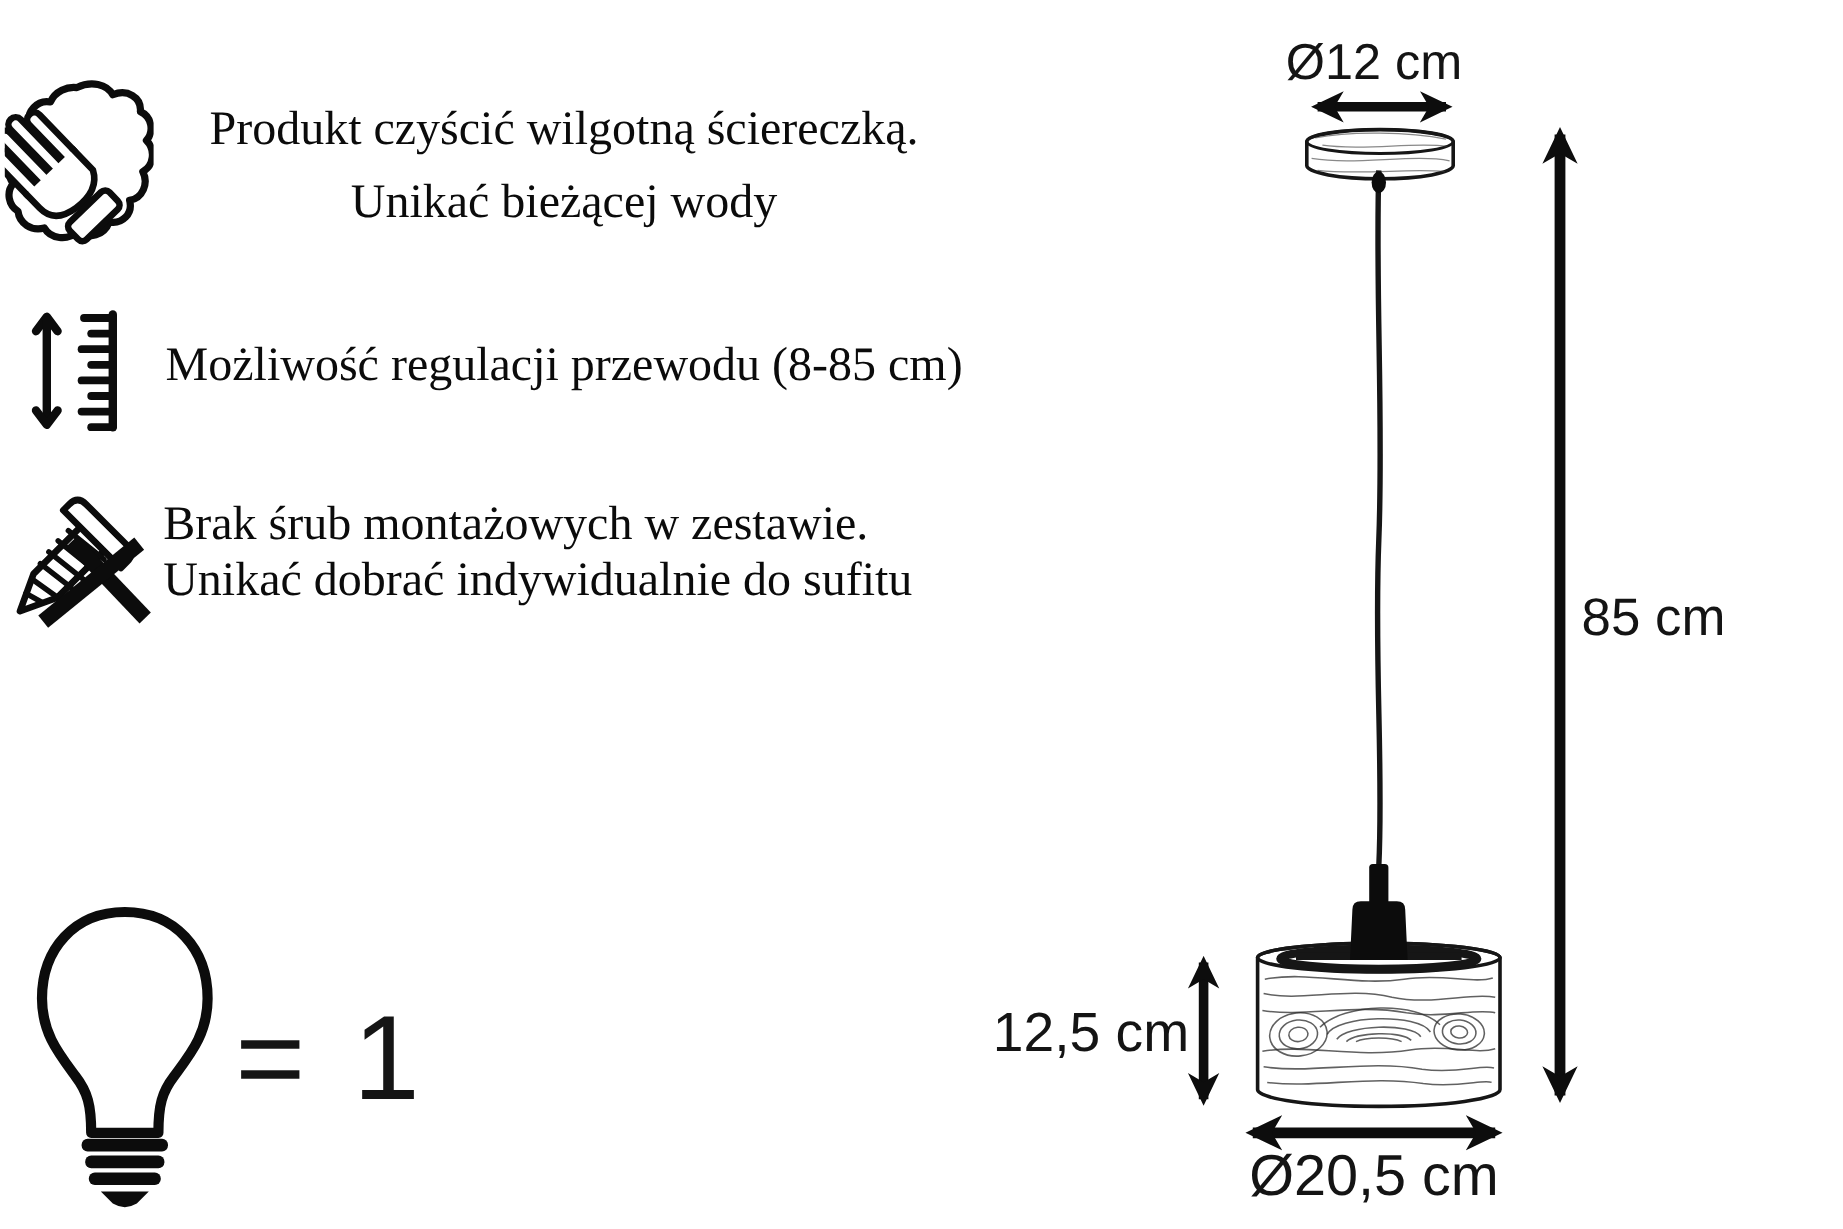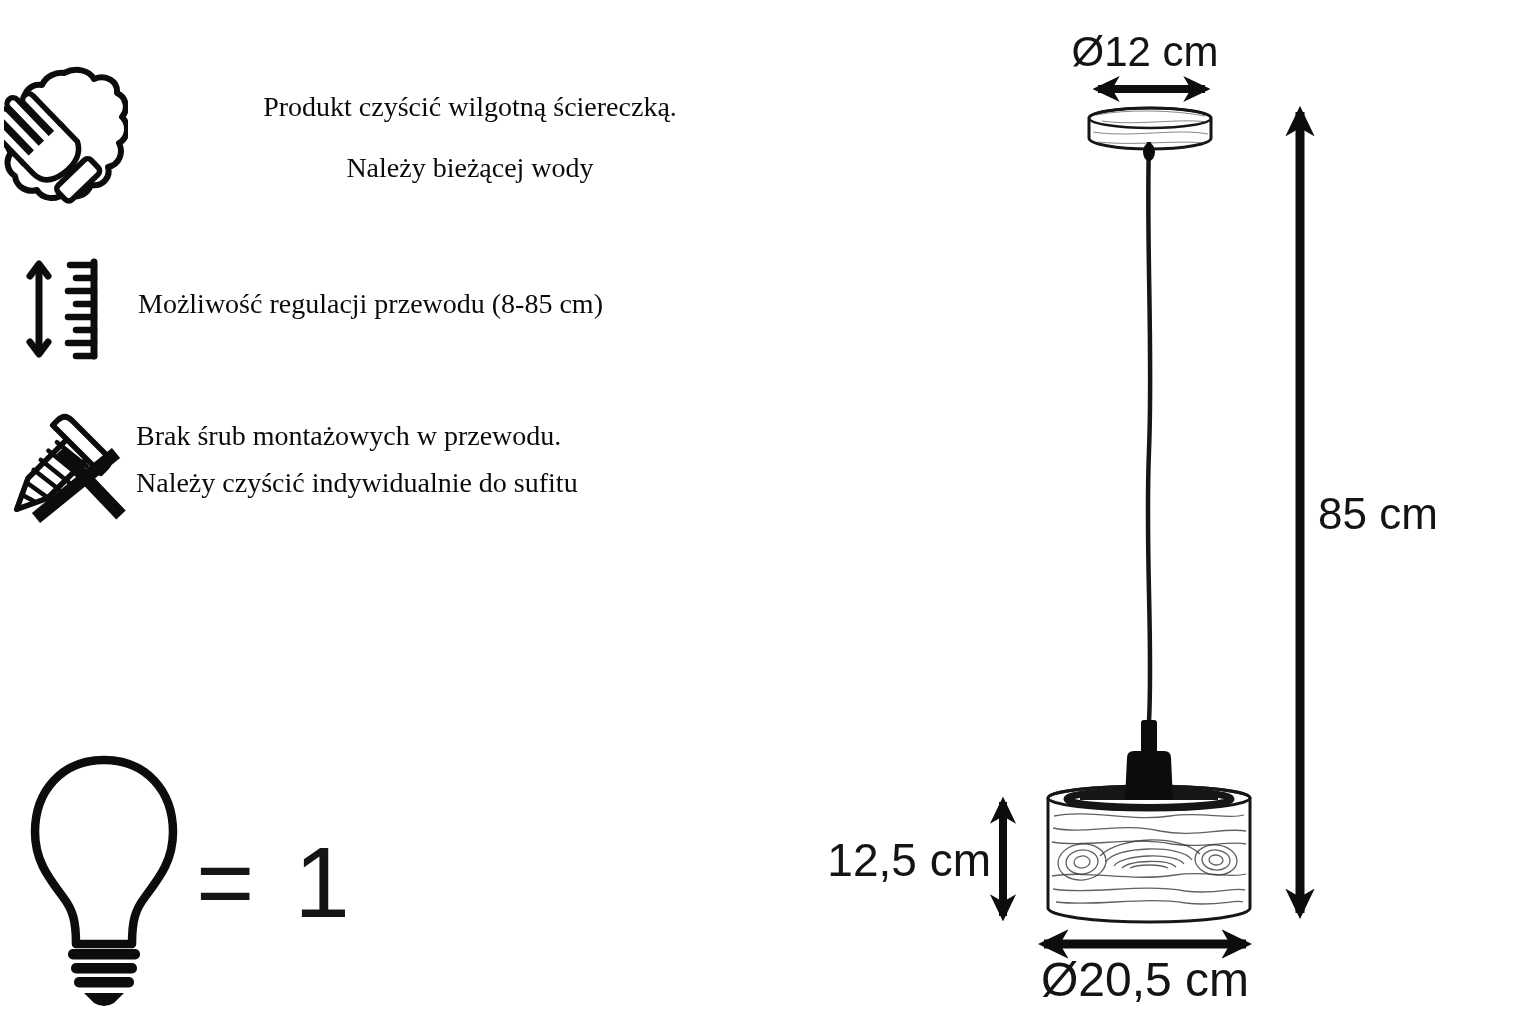--- a/index.html
+++ b/index.html
@@ -7,21 +7,21 @@
     position:relative;
     width:1536px;height:1024px;
     background:#ffffff;
     overflow:hidden;
     font-family:"Liberation Serif", serif;
     color:#000;
   }
   .abs{position:absolute;}
   .serif-text{
     font-family:"Liberation Serif", serif;
-    font-size:28px;
+    font-size:40px;
     color:#0b0b0b;
   }
   .center{text-align:center;}
   .equals-label{
     font-family:"Liberation Sans", sans-serif;
     font-size:100px;
     font-weight:500;
     letter-spacing:6px;
     line-height:100px;
     color:#151515;
@@ -68,21 +68,21 @@
         <rect x="36" y="18" width="12" height="60" rx="6"></rect>
         <rect x="50" y="16" width="12" height="62" rx="6"></rect>
         <rect x="64" y="24" width="12" height="54" rx="6"></rect>
         <path d="M22,70 L22,86 Q22,104 44,107 Q68,110 76,94 L76,70"></path>
         <rect x="27" y="112" width="46" height="20" rx="5"></rect>
       </g>
     </g>
   </svg>
   <div class="abs serif-text center" style="left:130px;top:76px;width:680px;line-height:61px;">
     <div>Produkt czyścić wilgotną ściereczką.</div>
-    <div>Należy bieżącej wody</div>
+    <div>Unikać bieżącej wody</div>
   </div>
 
   <svg class="abs" style="left:24px;top:256px;" width="84" height="106" viewBox="0 0 84 106">
     <g class="icon-stroke" stroke-width="7">
       <path d="M6,20 L15,8 L24,20"></path>
       <path d="M15,11 L15,95"></path>
       <path d="M6,86 L15,98 L24,86"></path>
       <path d="M70,6 L70,100"></path>
     </g>
     <g class="icon-stroke" stroke-width="6.5" stroke-linecap="butt">
@@ -114,22 +114,22 @@
 
       <path class="icon-fillw" stroke-width="5.5" d="M28,8 L76,8 Q86,8 86,18 L86,25 L18,25 L18,18 Q18,8 28,8 Z"></path>
     </g>
 
     <g stroke="#0c0c0c" stroke-width="13" stroke-linecap="butt">
       <path d="M58,45 L119,109"></path>
       <path d="M114,47 L34,112"></path>
     </g>
   </svg>
   <div class="abs serif-text" style="left:136px;top:412px;line-height:47px;">
-    <div>Brak śrub montażowych w przewodu.</div>
-    <div>Należy czyścić indywidualnie do sufitu</div>
+    <div>Brak śrub montażowych w zestawie.</div>
+    <div>Unikać dobrać indywidualnie do sufitu</div>
   </div>
 
   <svg class="abs" style="left:28px;top:755px;" width="152" height="252" viewBox="0 0 152 252">
     <path class="icon-fillw" stroke-width="8.5" d="M76,5
       C34,5 7,36 7,77
       C7,106 21,123 35,142
       C45,155 48,166 48,189
       L104,189
       C104,166 107,155 117,142
       C131,123 145,106 145,77

